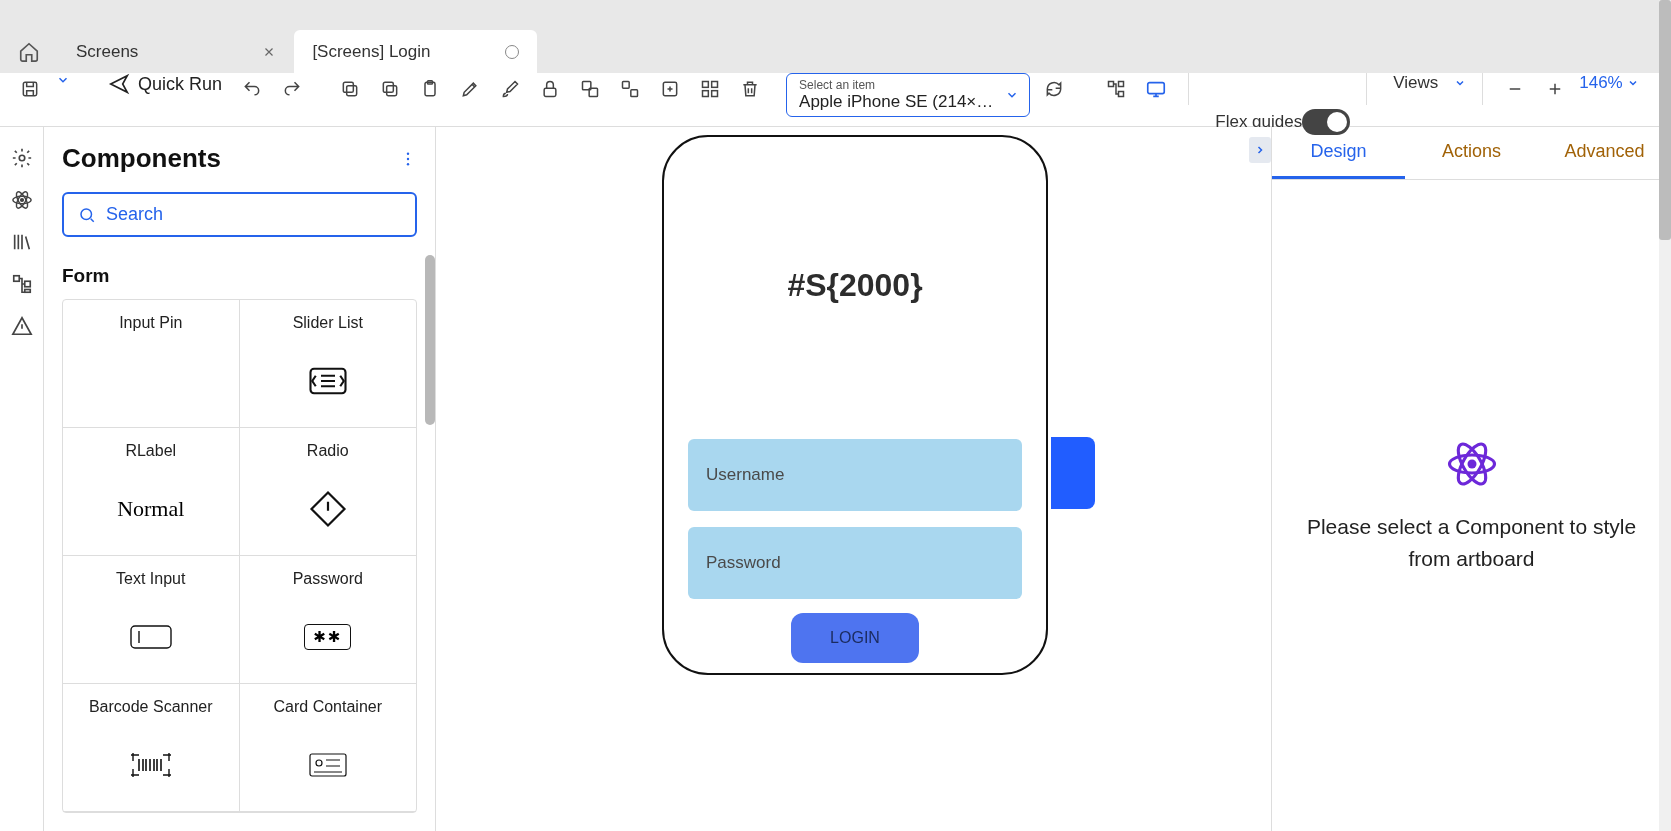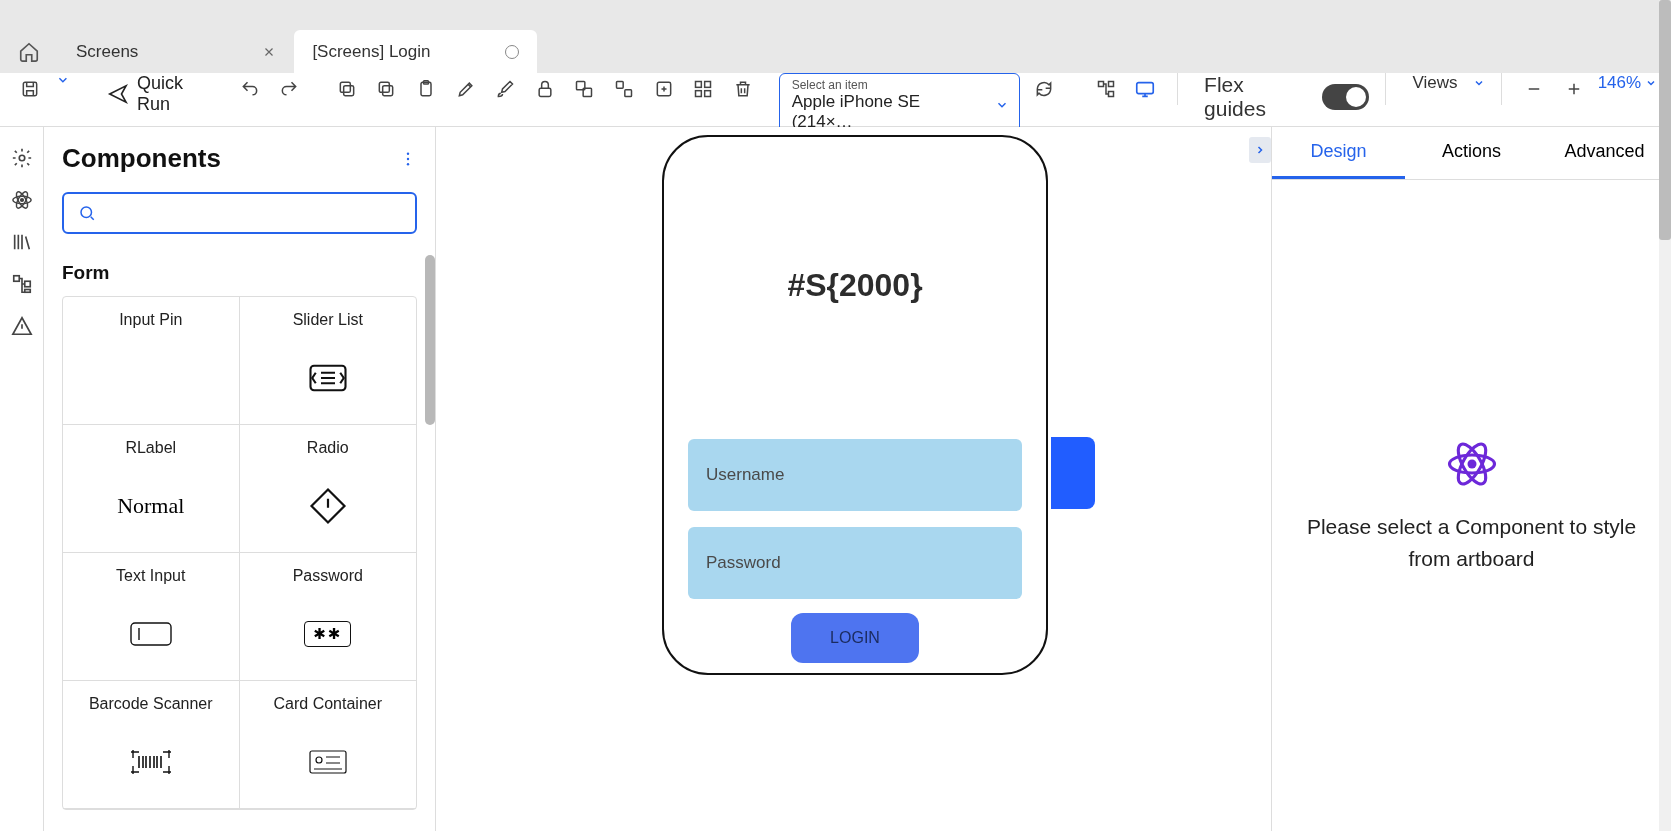--- a/index.html
+++ b/index.html
@@ -15,21 +15,21 @@
 .tab-status { width: 14px; height: 14px; border: 1.5px solid #888; border-radius: 50%; }
 
 .toolbar { height: 54px; background: #fff; border-bottom: 1px solid #ddd; display: flex; align-items: flex-start; padding: 0 14px; gap: 8px; }
 .tb-btn { width: 32px; height: 32px; display: flex; align-items: center; justify-content: center; cursor: pointer; color: #444; border-radius: 4px; }
 .tb-chev { width: 18px; color: #2563eb; }
 .quick-run { display: flex; align-items: center; gap: 8px; font-size: 18px; color: #222; cursor: pointer; padding: 0 6px; }
 .device-select { position: relative; margin-left: 12px; border: 1.5px solid #2563eb; border-radius: 6px; padding: 4px 36px 4px 12px; min-width: 224px; }
 .device-select .label { font-size: 12px; color: #555; }
 .device-select .value { font-size: 17px; color: #222; }
 .device-select .chev { position: absolute; right: 10px; top: 50%; transform: translateY(-50%); color: #2563eb; }
-.flex-guides { display: flex; align-items: center; gap: 12px; font-size: 21px; color: #333; margin-left: 10px; }
+.flex-guides { display: flex; align-items: center; font-size: 17px; color: #333; margin-left: 10px; margin-top: 36px; }
 .toggle { width: 48px; height: 26px; background: #444; border-radius: 13px; position: relative; cursor: pointer; }
 .toggle.on::after { content:''; position:absolute; width:20px; height:20px; background:#fff; border-radius:50%; top:3px; right:3px; }
 .views { display:flex; align-items:center; gap:16px; font-size:17px; color:#333; cursor:pointer; margin-left:10px; }
 .zoom { color:#2563eb; font-size:17px; display:flex; align-items:center; gap:4px; cursor:pointer; }
 .sep { width:1px; height:32px; background:#ddd; margin:0 8px; }
 
 .main-row { display:flex; height: calc(100% - 127px); background:#fff; }
 
 .icon-rail { width:44px; border-right:1px solid #ddd; display:flex; flex-direction:column; align-items:center; gap:16px; padding-top:18px; }
 .rail-btn { width:26px; height:26px; display:flex; align-items:center; justify-content:center; cursor:pointer; color:#444; }
@@ -54,21 +54,21 @@
 .artboard-title { position:absolute; top:130px; left:0; right:0; text-align:center; font-size:32px; font-weight:700; color:#2d2d2d; }
 .field { position:absolute; left:24px; right:24px; height:72px; background:#a9d7ef; border-radius:6px; display:flex; align-items:center; padding:0 18px; font-size:17px; color:#4a4a4a; }
 .field.username { top:302px; }
 .field.password { top:390px; }
 .login-btn { position:absolute; top:476px; left:50%; transform:translateX(-50%); width:128px; height:50px; background:#4e74f0; border-radius:12px; display:flex; align-items:center; justify-content:center; font-size:16px; color:#1b2b5e; cursor:pointer; font-weight:500; }
 .blue-tab { position:absolute; left:615px; top:310px; width:44px; height:72px; background:#215dff; border-radius:0 8px 8px 0; }
 .collapse-chev { position:absolute; right:0; top:10px; width:22px; height:26px; background:#e5e9f0; display:flex; align-items:center; justify-content:center; color:#2563eb; cursor:pointer; border-radius:3px; }
 
 .right-panel { width:400px; border-left:1px solid #ddd; display:flex; flex-direction:column; position:relative; }
 .rp-tabs { display:flex; border-bottom:1px solid #ddd; }
-.rp-tab { flex:1; text-align:center; padding:14px 0; font-size:18px; color:#000000; cursor:pointer; }
+.rp-tab { flex:1; text-align:center; padding:14px 0; font-size:18px; color:#a16207; cursor:pointer; }
 .rp-tab.active { color:#2563eb; border-bottom:3px solid #2563eb; }
 .rp-body { flex:1; display:flex; flex-direction:column; align-items:center; justify-content:center; padding:0 30px; }
 .atom-icon { color:#6d28d9; margin-bottom:20px; position:relative; }
 .atom-bg { position:absolute; width:60px; height:60px; background:#f3d9f7; border-radius:50%; top:-4px; left:-4px; z-index:-1; opacity:.6; }
 .rp-msg { font-size:21px; color:#222; text-align:center; line-height:1.5; }
 .rp-footer { border-top:1px solid #ddd; padding:14px 18px; display:flex; align-items:center; justify-content:space-between; }
 .rp-footer .lbl { font-size:16px; color:#333; }
 .toggle2 { width:44px; height:24px; background:#2563eb; border-radius:12px; position:relative; cursor:pointer; }
 .toggle2::after { content:''; position:absolute; width:18px; height:18px; background:#fff; border-radius:50%; top:3px; right:3px; }
 .vscroll { position:absolute; right:0; top:0; width:12px; height:100%; background:#f0f0f0; }
@@ -299,20 +299,21 @@
             <circle cx="12" cy="12" r="1.6"></circle>
             <circle cx="12" cy="19" r="1.6"></circle>
           </svg>
       </div>
     </div>
     <div class="search-box">
       <svg width="18" height="18" viewBox="0 0 24 24" fill="none" stroke="#2563eb" stroke-width="2">
           <circle cx="11" cy="11" r="7"></circle>
           <path d="M21 21l-4-4"></path>
         </svg>
+      <input placeholder="Search" style="">
     </div>
     <div class="section-label">Form</div>
     <div class="comp-grid">
       <div class="comp-cell">
         <div class="name">Input Pin</div>
         <div class="comp-icon"></div>
       </div>
       <div class="comp-cell">
         <div class="name">Slider List</div>
         <div class="comp-icon">

